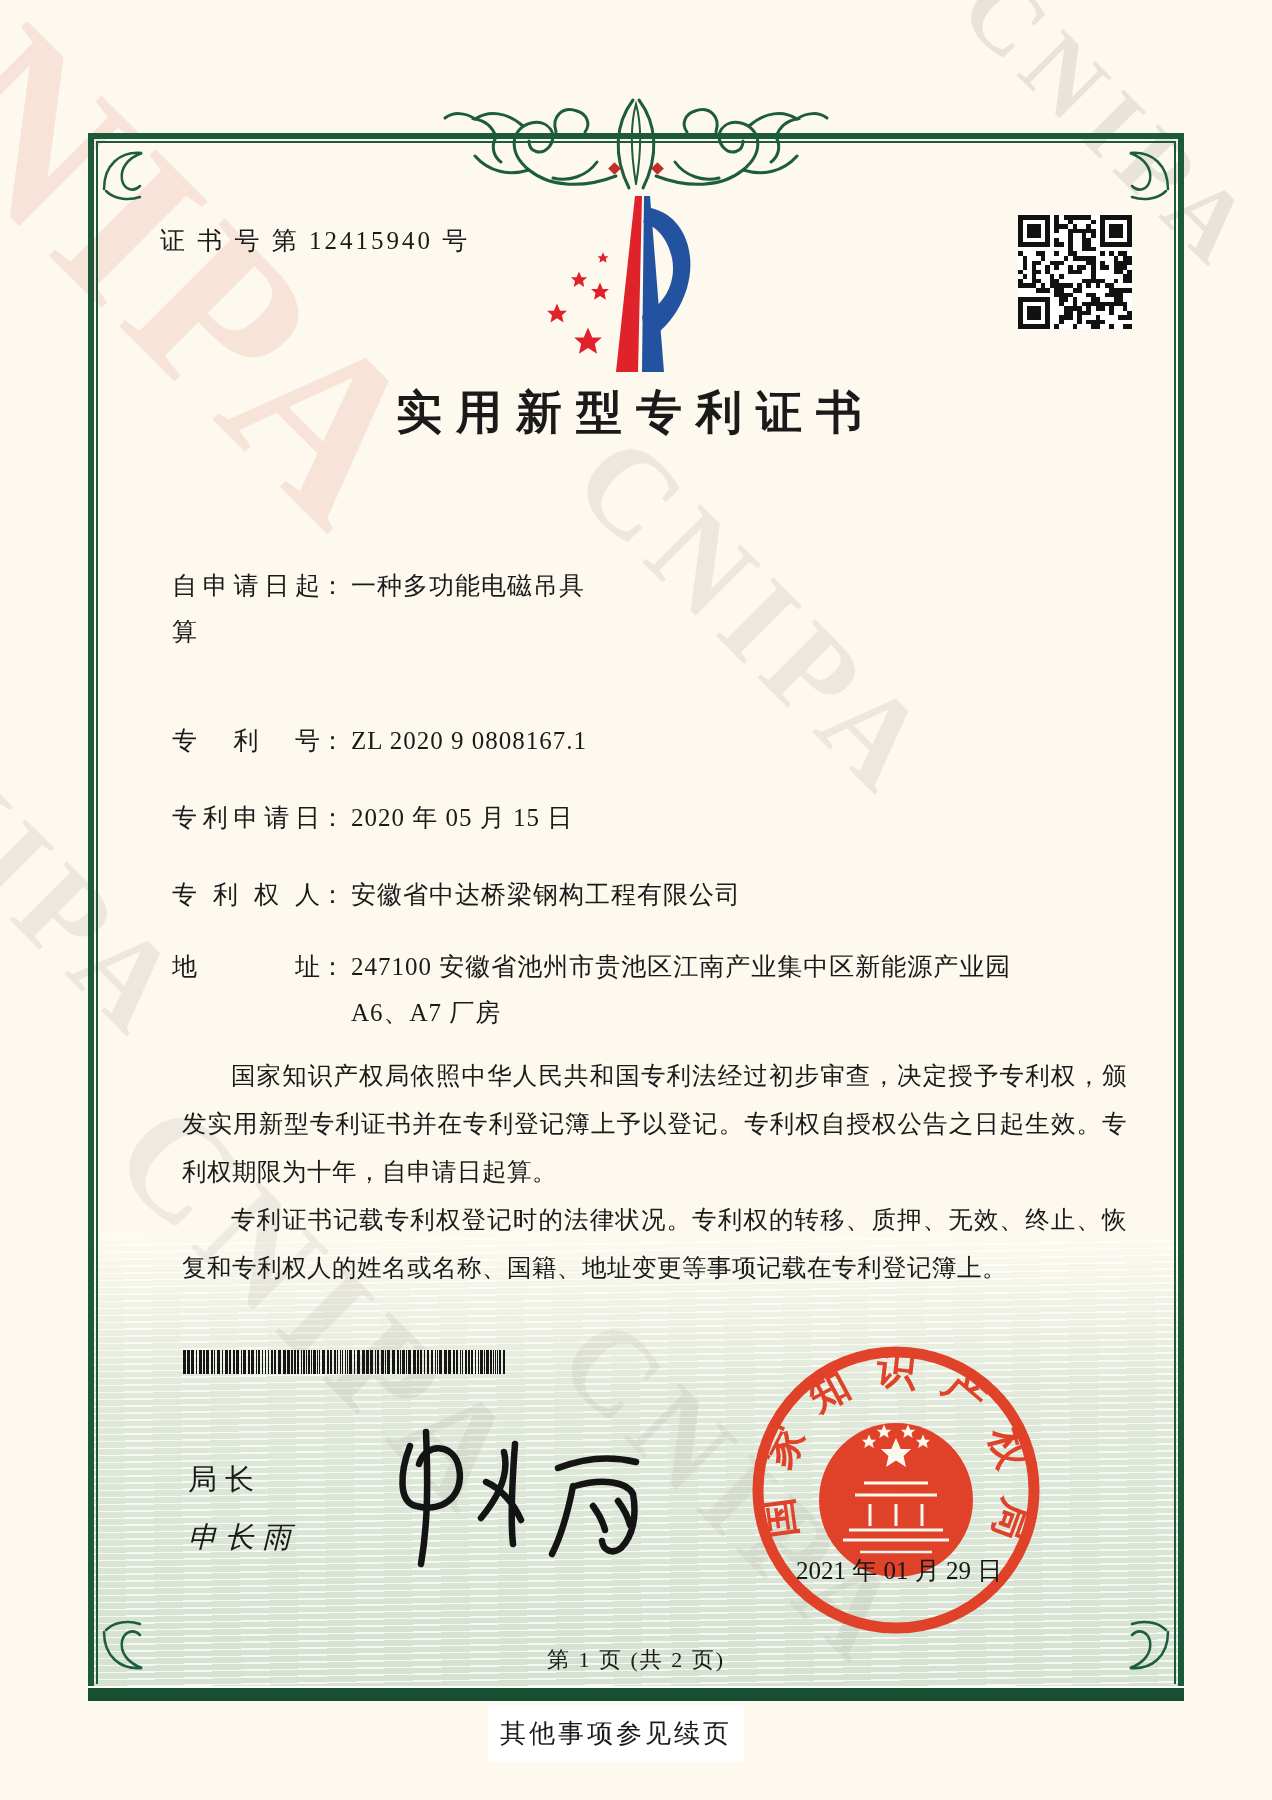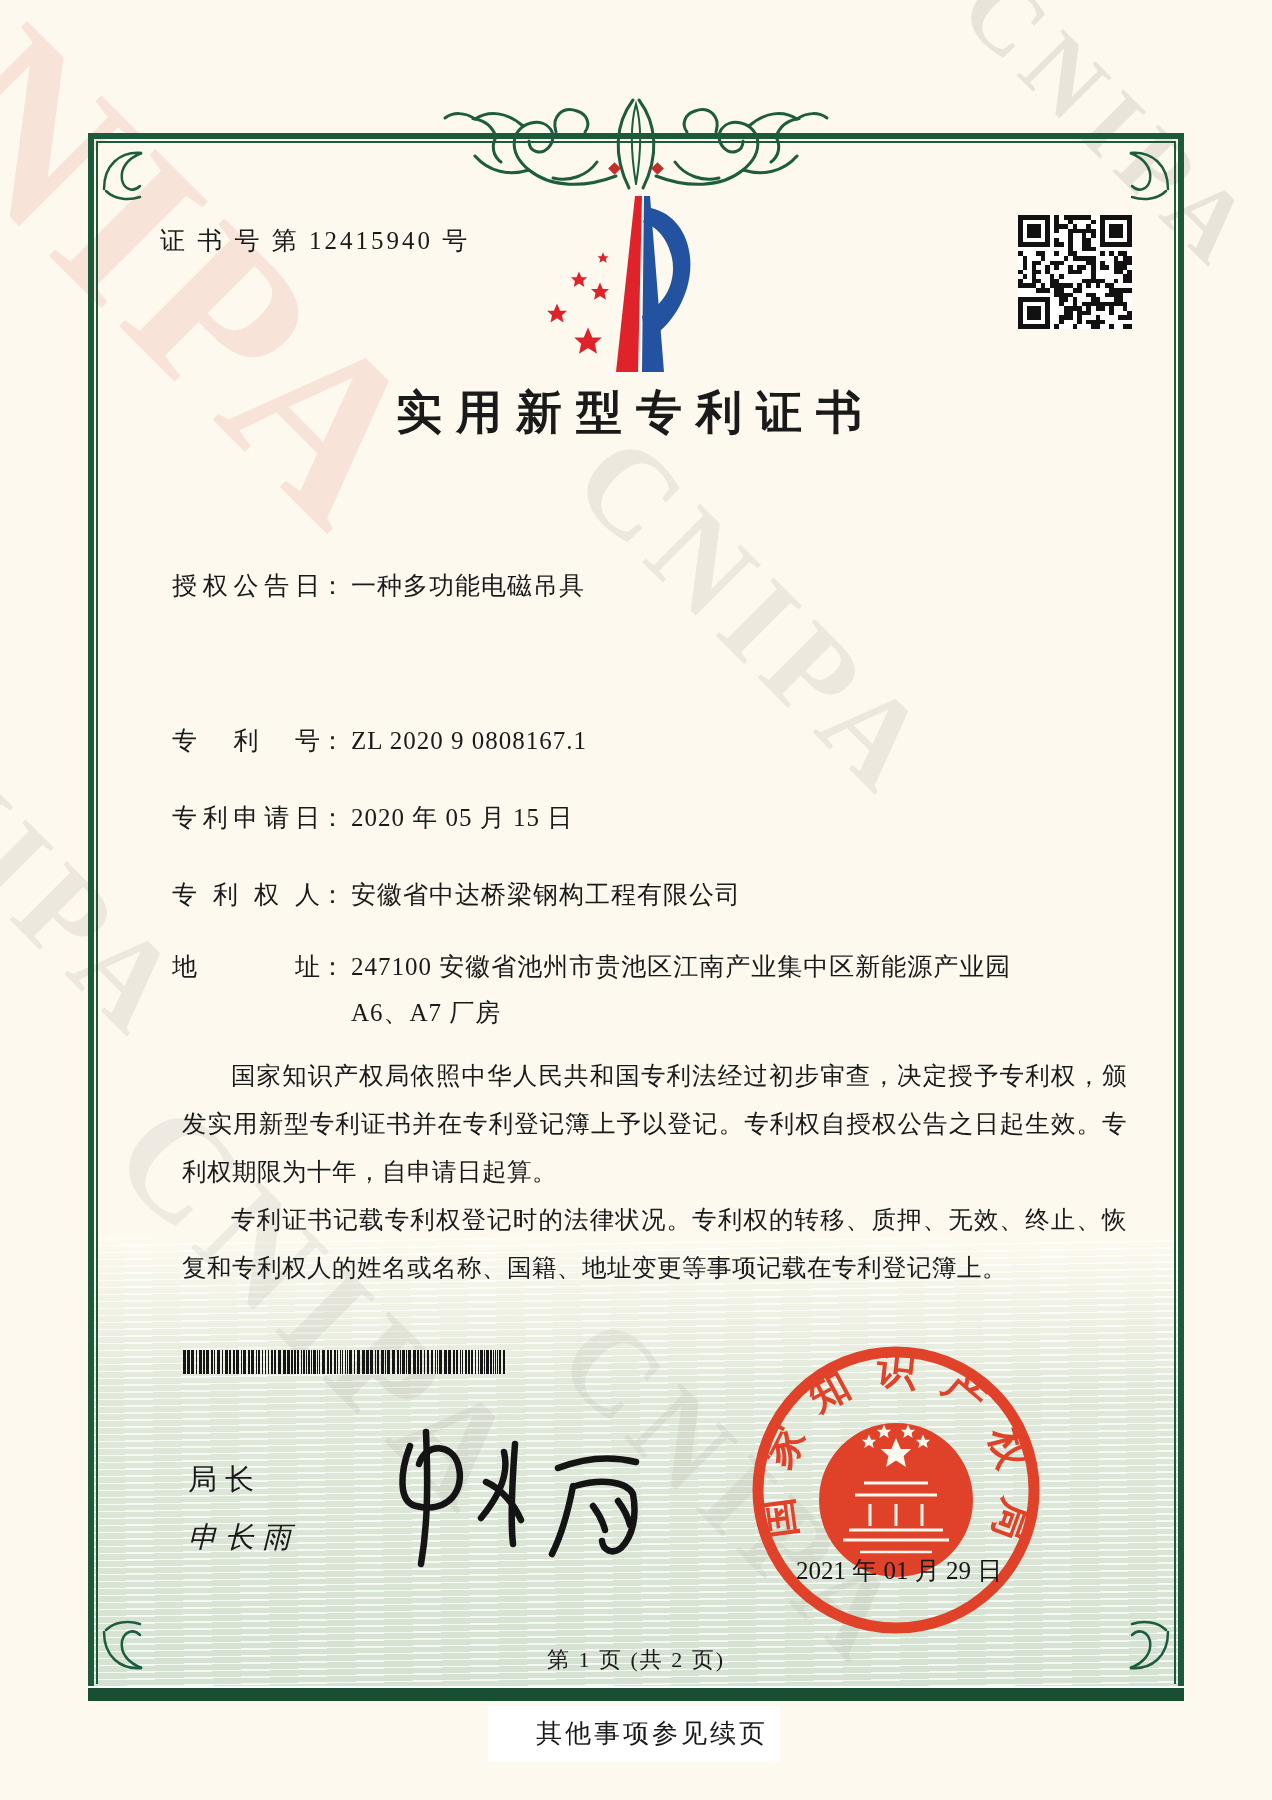--- a/index.html
+++ b/index.html
@@ -48,21 +48,21 @@
   .barcode{position:absolute;left:183px;top:1350px;z-index:4;}
   .signer-title{position:absolute;left:188px;top:1460px;font-size:29px;letter-spacing:8px;z-index:4;
                 font-family:"Liberation Sans","DejaVu Sans",sans-serif;font-weight:500;}
   .signer-name{position:absolute;left:188px;top:1518px;font-size:29px;letter-spacing:8px;z-index:4;
                font-family:"Liberation Sans","DejaVu Sans",sans-serif;font-weight:500;font-style:italic;}
   .signature{position:absolute;left:382px;top:1424px;z-index:5;}
   .seal{position:absolute;left:748px;top:1342px;z-index:4;opacity:.95;}
   .seal-date{position:absolute;left:796px;top:1554px;width:210px;font-size:25px;z-index:6;color:#161616;}
   .page-no{position:absolute;left:0;top:1645px;width:100%;text-align:center;font-size:22px;letter-spacing:2px;z-index:4;}
   .note-box{position:absolute;left:488px;top:1706px;width:256px;height:56px;background:#ffffff;z-index:4;
-            text-align:center;line-height:56px;font-size:26px;letter-spacing:3px;padding-left:36px;}
+            text-align:center;line-height:56px;font-size:26px;letter-spacing:3px;}
 </style>
 </head>
 <body>
 
 <div class="page">
 
   <svg width="0" height="0" style="position:absolute" aria-hidden="true">
     <defs>
       <path id="star5" d="M0,-10 2.939,-3.09 9.511,-3.09 4.755,1.18 6.18,8.09 0,4.1 -6.18,8.09 -4.755,1.18 -9.511,-3.09 -2.939,-3.09 Z"></path>
       <path id="corner-curl" d="M4 42 C4 18 20 4 42 6 C28 11 20 21 22 33 C24 42 33 46 40 39 M6 44 C14 52 28 54 40 50"></path>
@@ -353,21 +353,21 @@
       <rect x="16" y="24" width="1" height="1" fill="#111"></rect>
       <rect x="17" y="24" width="1" height="1" fill="#111"></rect>
       <rect x="20" y="24" width="1" height="1" fill="#111"></rect>
       <rect x="23" y="24" width="1" height="1" fill="#111"></rect>
       <rect x="24" y="24" width="1" height="1" fill="#111"></rect>
     </svg>
 
   <div class="title">实用新型专利证书</div>
 
   <div class="frow" style="top:563px">
-    <span class="flabel">授权公告日</span><span class="fcolon">：</span><span class="fvalue">一种多功能电磁吊具</span>
+    <span class="flabel">自申请日起算</span><span class="fcolon">：</span><span class="fvalue">一种多功能电磁吊具</span>
   </div>
   <div class="frow" style="top:718px">
     <span class="flabel">专利号</span><span class="fcolon">：</span><span class="fvalue">ZL 2020 9 0808167.1</span>
   </div>
   <div class="frow" style="top:795px">
     <span class="flabel">专利申请日</span><span class="fcolon">：</span><span class="fvalue">2020 年 05 月 15 日</span>
   </div>
   <div class="frow" style="top:872px">
     <span class="flabel">专利权人</span><span class="fcolon">：</span><span class="fvalue">安徽省中达桥梁钢构工程有限公司</span>
   </div>

